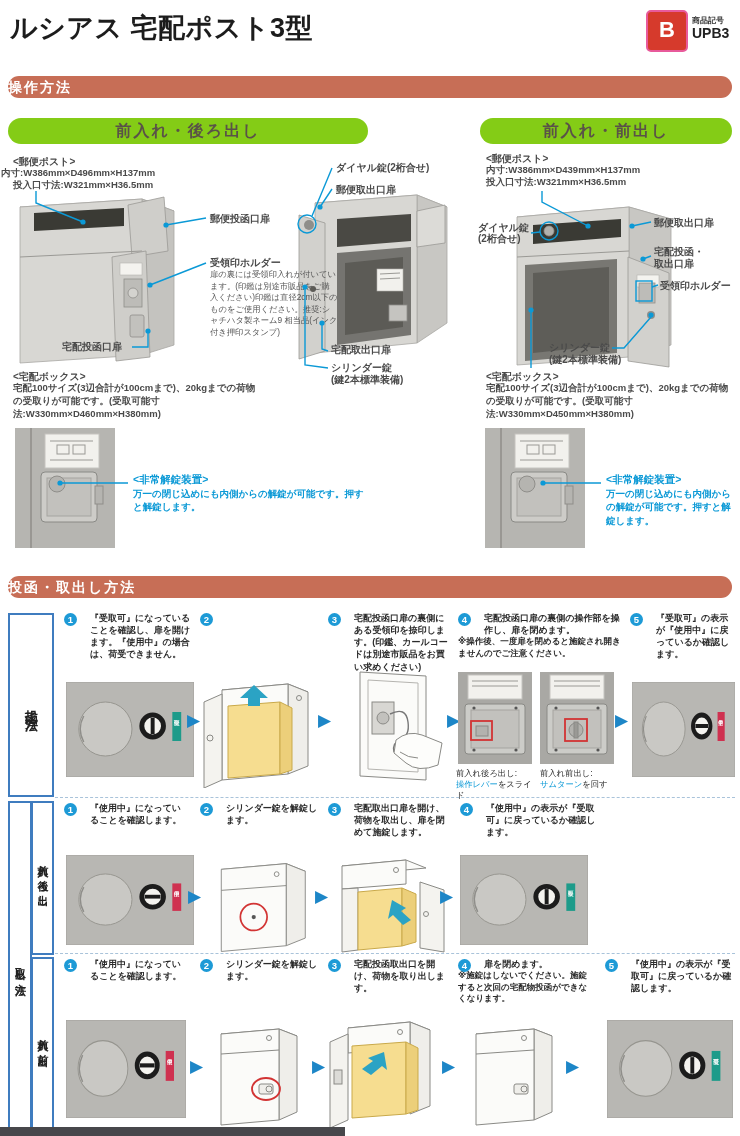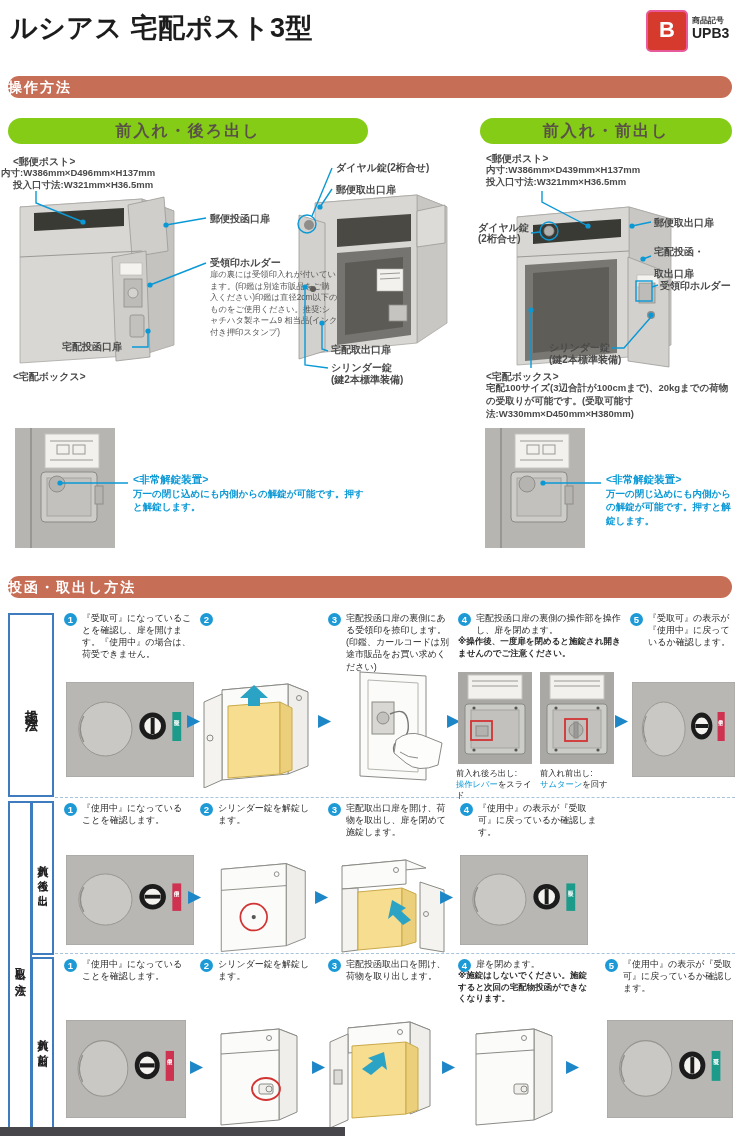--- a/index.html
+++ b/index.html
@@ -23,21 +23,21 @@
   .lbl{font-size:10px;font-weight:bold;color:#4a4a4a;line-height:1.2;}
   .desc{font-size:8.3px;color:#555;line-height:1.4;}
   .blueHead{font-size:10.5px;font-weight:bold;color:#0b99d6;line-height:1.4;}
   .blueTxt{font-size:9.5px;font-weight:bold;color:#0b99d6;line-height:1.45;}
   
   .vbox{border:2px solid #3f7cbf;background:#fff;display:flex;align-items:center;justify-content:center;}
   .vtext{writing-mode:vertical-rl;font-size:13px;color:#222;letter-spacing:3px;font-weight:bold;}
   .vtext.small{font-size:11px;letter-spacing:1px;}
   .num{position:absolute;left:0;top:1px;width:13px;height:13px;border-radius:50%;background:#1d9ad6;
        color:#fff;font-size:9.5px;font-weight:bold;text-align:center;line-height:13px;}
-  .stepText{margin-left:18px;font-size:9px;font-weight:normal;color:#2b2b2b;line-height:1.35;}
+  .stepText{margin-left:26px;font-size:9px;font-weight:bold;color:#2b2b2b;line-height:1.35;}
   .stepNote{font-size:8.5px;font-weight:bold;color:#2b2b2b;line-height:1.35;}
   .arrow{color:#1d86c7;font-size:17px;line-height:17px;}
   .dashline{border-top:1px dashed #a9c3da;height:0;}
   .cap{font-size:8.3px;font-weight:normal;color:#2b2b2b;line-height:1.35;}
   .capEm{color:#0b99d6;}
   svg{display:block;}
 </style>
 </head>
 <body>
 
@@ -109,30 +109,31 @@
   <div class="abs lbl" style="left:210px;top:257px;">受領印ホルダー</div>
   <div class="abs desc" style="left:210px;top:269px;width:128px;">扉の裏には受領印入れが付いています。(印鑑は別途市販品をご購入ください)印鑑は直径2cm以下のものをご使用ください。推奨:シャチハタ製ネーム9 相当品(インク付き押印スタンプ)</div>
   <div class="abs lbl" style="left:62px;top:341px;">宅配投函口扉</div>
   <div class="abs lbl" style="left:336px;top:162px;">ダイヤル錠(2桁合せ)</div>
   <div class="abs lbl" style="left:336px;top:184px;">郵便取出口扉</div>
   <div class="abs lbl" style="left:331px;top:344px;">宅配取出口扉</div>
   <div class="abs lbl" style="left:331px;top:362px;">シリンダー錠</div>
   <div class="abs lbl" style="left:331px;top:374px;">(鍵2本標準装備)</div>
 
   <div class="abs specHead" style="left:13px;top:370px;">&lt;宅配ボックス&gt;</div>
+  <div class="abs specLine" style="left:13px;top:382px;width:250px;">宅配100サイズ(3辺合計が100cmまで)、20kgまでの荷物の受取りが可能です。(受取可能寸法:W330mm×D460mm×H380mm)</div>
 
   <div class="abs specHead" style="left:486px;top:152px;">&lt;郵便ポスト&gt;</div>
   <div class="abs specLine" style="left:486px;top:164px;">内寸:W386mm×D439mm×H137mm</div>
   <div class="abs specLine" style="left:486px;top:176px;">投入口寸法:W321mm×H36.5mm</div>
 
   <div class="abs lbl" style="left:478px;top:222px;">ダイヤル錠</div>
   <div class="abs lbl" style="left:478px;top:233px;">(2桁合せ)</div>
   <div class="abs lbl" style="left:654px;top:217px;">郵便取出口扉</div>
   <div class="abs lbl" style="left:654px;top:246px;">宅配投函・</div>
-  <div class="abs lbl" style="left:654px;top:258px;margin-top:10px;">取出口扉</div>
+  <div class="abs lbl" style="left:654px;top:258px;">取出口扉</div>
   <div class="abs lbl" style="left:660px;top:280px;">受領印ホルダー</div>
   <div class="abs lbl" style="left:549px;top:342px;">シリンダー錠</div>
   <div class="abs lbl" style="left:549px;top:354px;">(鍵2本標準装備)</div>
 
   <div class="abs specHead" style="left:486px;top:370px;">&lt;宅配ボックス&gt;</div>
   <div class="abs specLine" style="left:486px;top:382px;width:246px;">宅配100サイズ(3辺合計が100cmまで)、20kgまでの荷物の受取りが可能です。(受取可能寸法:W330mm×D450mm×H380mm)</div>
 
   <svg class="abs" style="left:15px;top:428px;" width="100" height="120" viewBox="0 0 100 120">
     <rect width="100" height="120" fill="#b6b5b1"></rect>
     <line x1="16" y1="0" x2="16" y2="120" stroke="#8f8e8a" stroke-width="1.5"></line>

